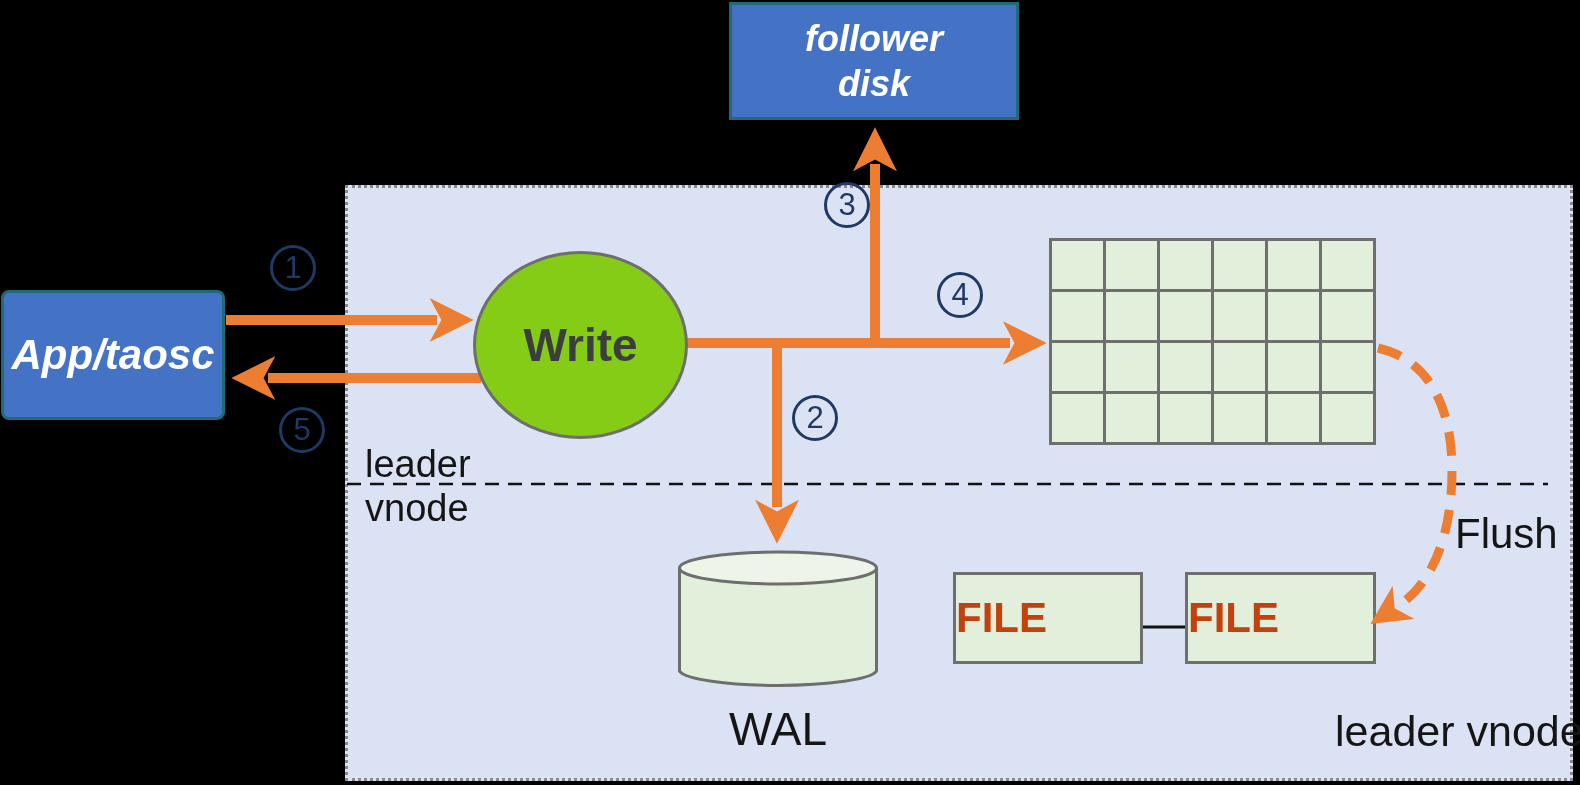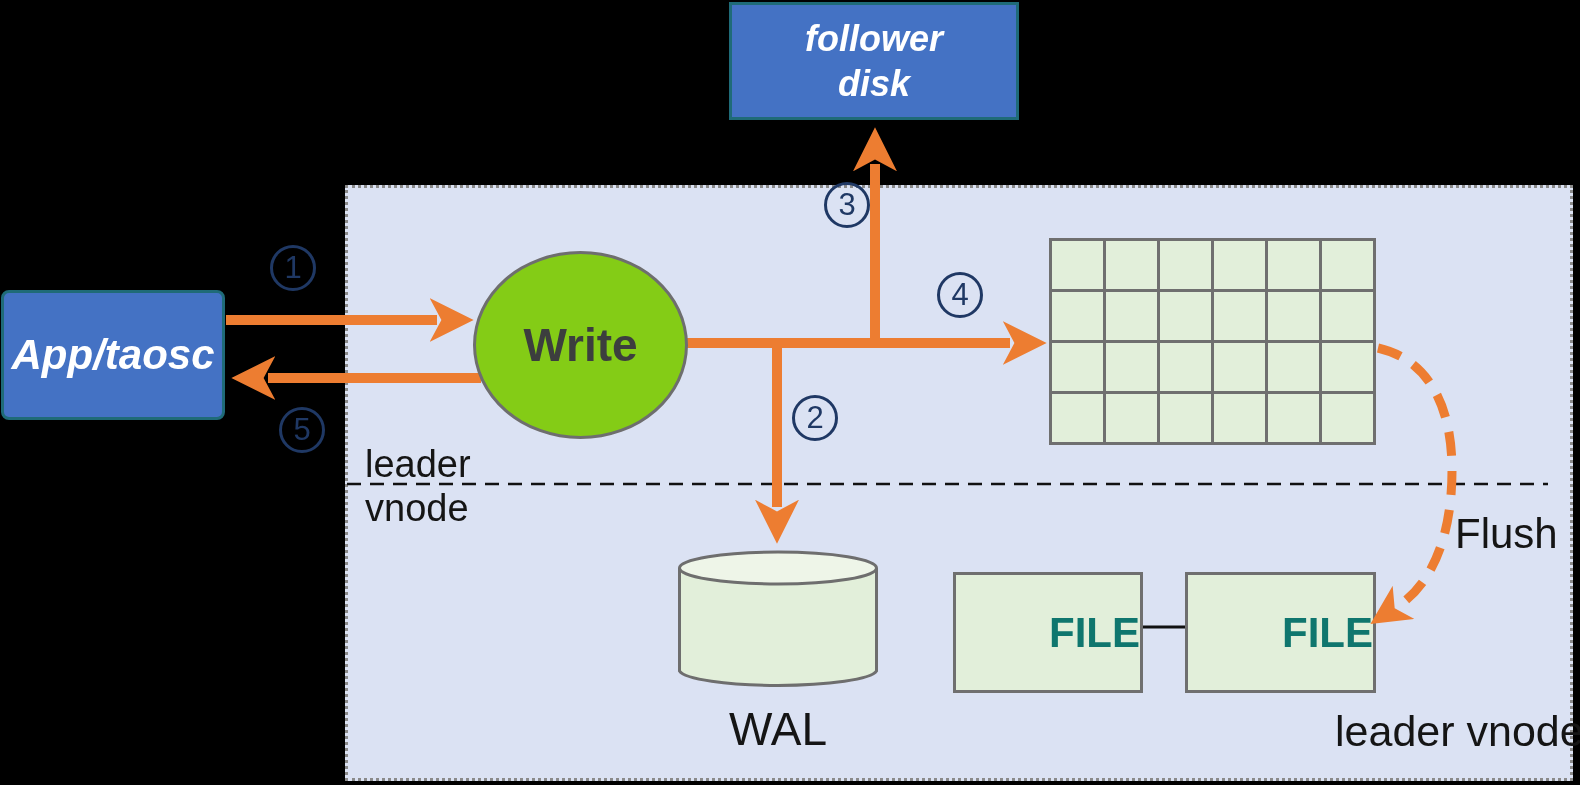--- a/index.html
+++ b/index.html
@@ -32,23 +32,23 @@
   }
   
   .memtable{
     position:absolute;left:1049px;top:238px;width:327px;height:207px;
     background:#6f6f6f;border:3px solid #6f6f6f;box-sizing:border-box;
     display:grid;grid-template-columns:repeat(6,1fr);grid-template-rows:repeat(4,1fr);gap:3px;
   }
   .memtable .cell{background:#e2efda;}
   
   .file-node{
-    position:absolute;width:190px;height:121px;background:#e2efda;border:3px solid #6f6f6f;
-    display:flex;align-items:center;justify-content:flex-end;
-    font-size:42px;font-weight:bold;color:#0f766e;box-sizing:border-box;
+    position:absolute;width:190px;height:92px;background:#e2efda;border:3px solid #6f6f6f;
+    display:flex;align-items:center;justify-content:flex-start;
+    font-size:42px;font-weight:bold;color:#c2410c;box-sizing:border-box;
   }
   .file-1{left:953px;top:572px;}
   .file-2{left:1185px;top:572px;width:191px;}
   
   .lbl{position:absolute;color:#151515;white-space:nowrap;}
   .lbl-memory{left:365px;top:443px;font-size:38px;}
   .lbl-disk{left:365px;top:487px;font-size:38px;}
   .lbl-wal{left:705px;top:702px;width:146px;text-align:center;font-size:46px;}
   .lbl-flush{left:1455px;top:510px;font-size:42px;}
   .lbl-leader{left:1335px;top:707px;font-size:43px;}

